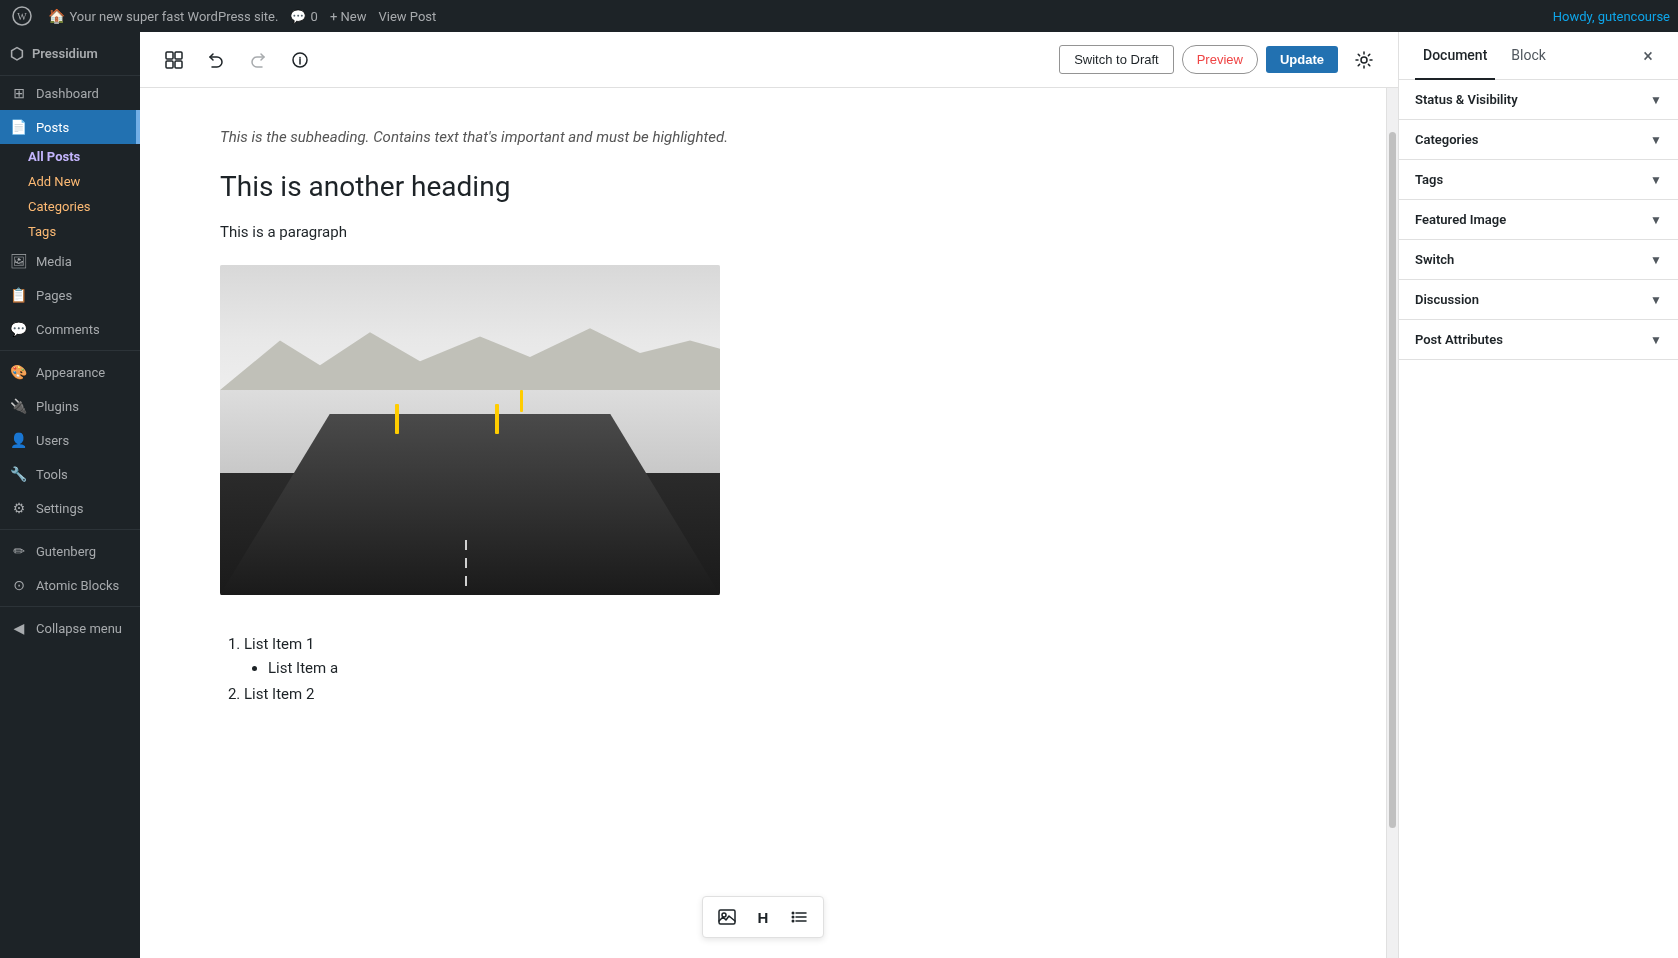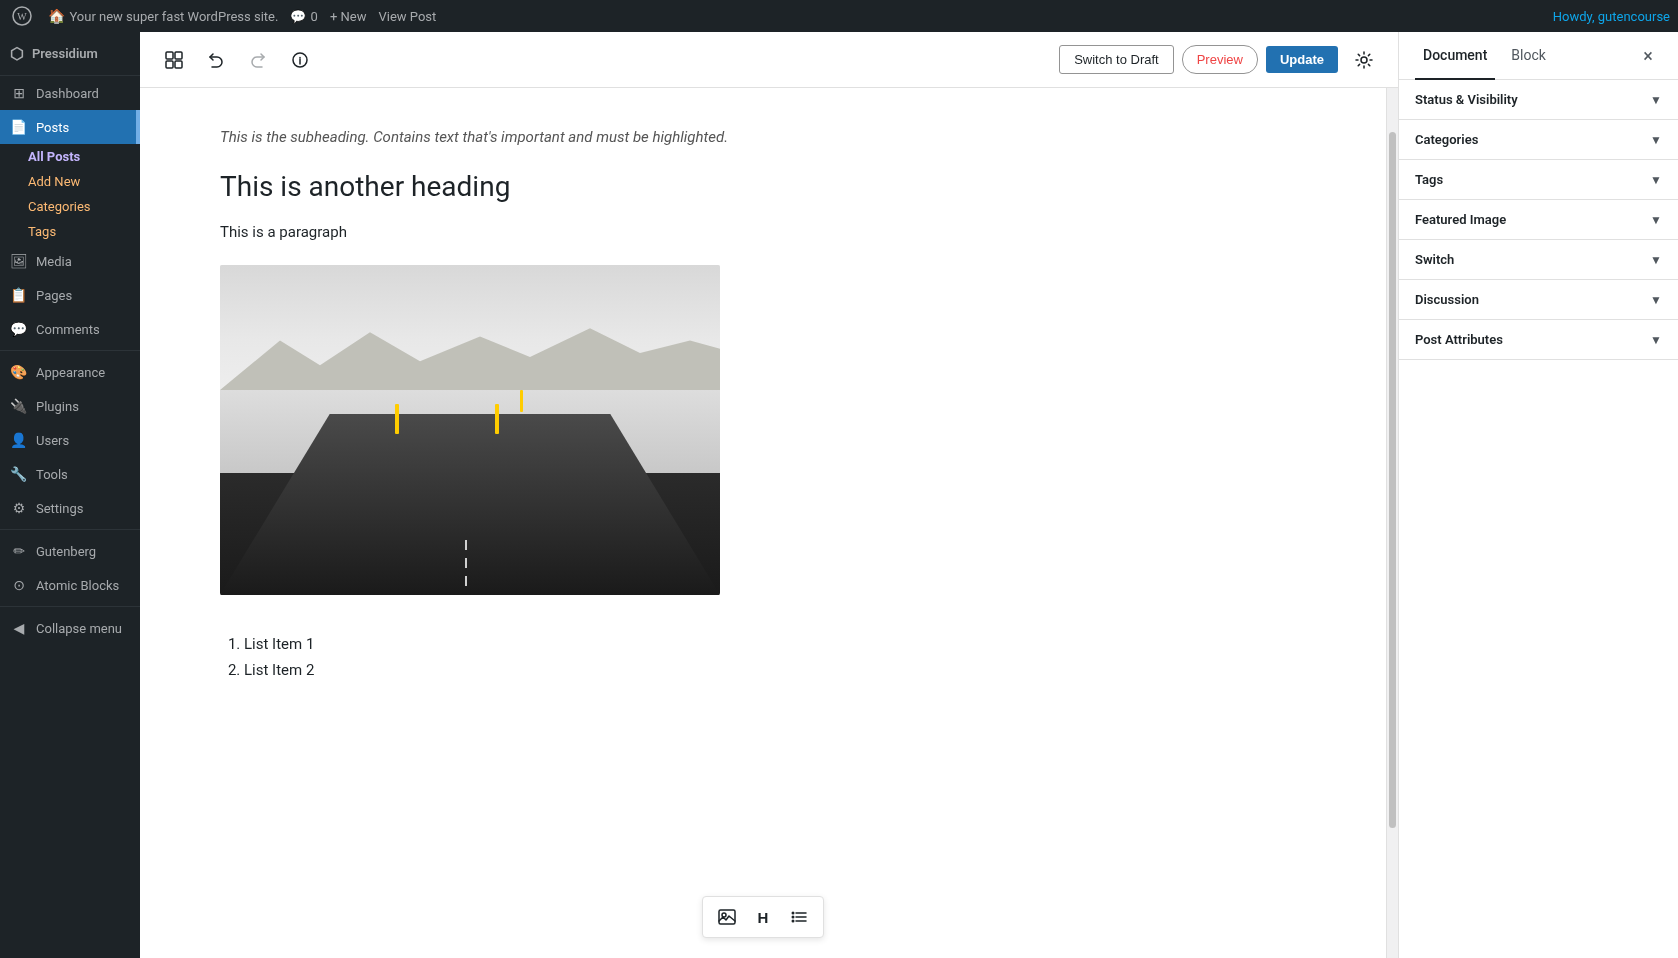--- a/index.html
+++ b/index.html
@@ -528,20 +528,25 @@
           </div>
 
           <div style="position:absolute;top:42%;left:35%;width:4px;height:30px;background:#ffcc00;border-radius:1px;"></div>
           <div style="position:absolute;top:42%;left:55%;width:4px;height:30px;background:#ffcc00;border-radius:1px;"></div>
           <div style="position:absolute;top:38%;left:60%;width:3px;height:22px;background:#ffcc00;border-radius:1px;"></div>
         </div>
 
         <ol class="editor-list">
           <li>
             <span>List Item 1</span>
+            <ul class="sub-list">
+              <li>
+                <span>List Item a</span>
+              </li>
+            </ul>
           </li>
           <li>
             <span>List Item 2</span>
           </li>
         </ol>
 
         <div class="block-toolbar">
           <button class="block-toolbar-btn" title="Image">
             <svg width="18" height="18" viewBox="0 0 18 18" fill="none">
               <rect x="1" y="2" width="16" height="14" rx="1.5" stroke="#1d2327" stroke-width="1.5" fill="none"></rect>

